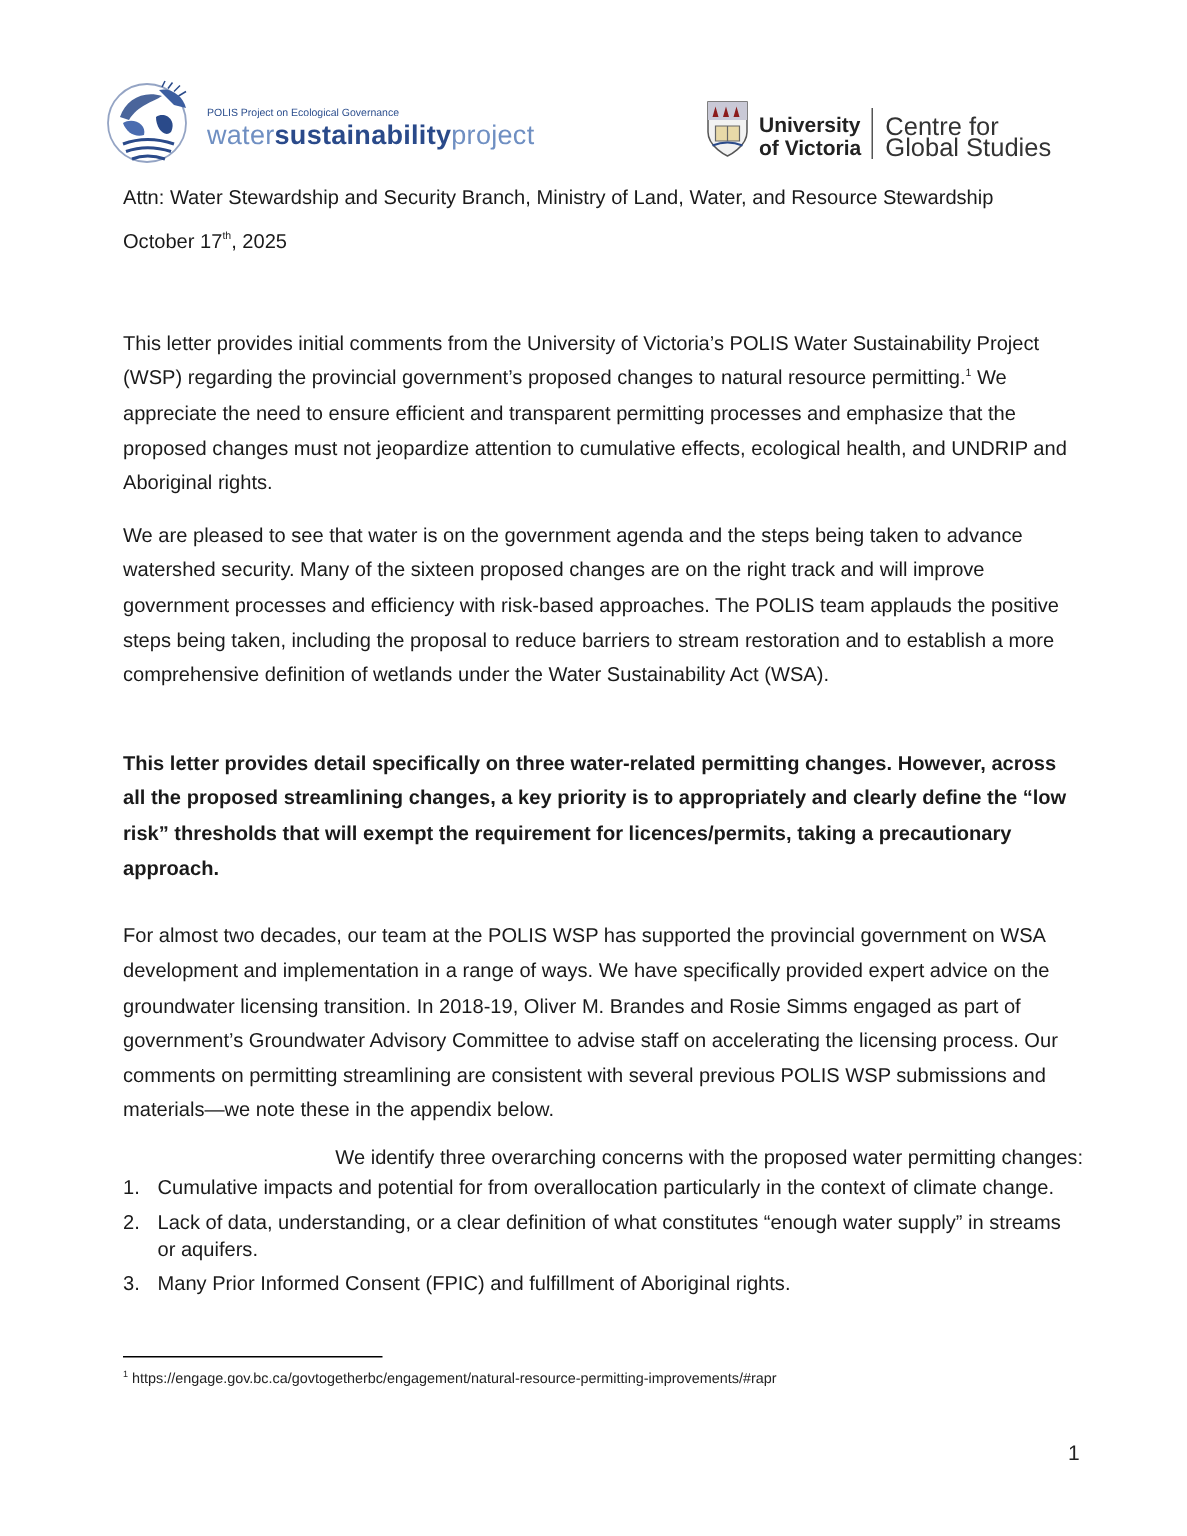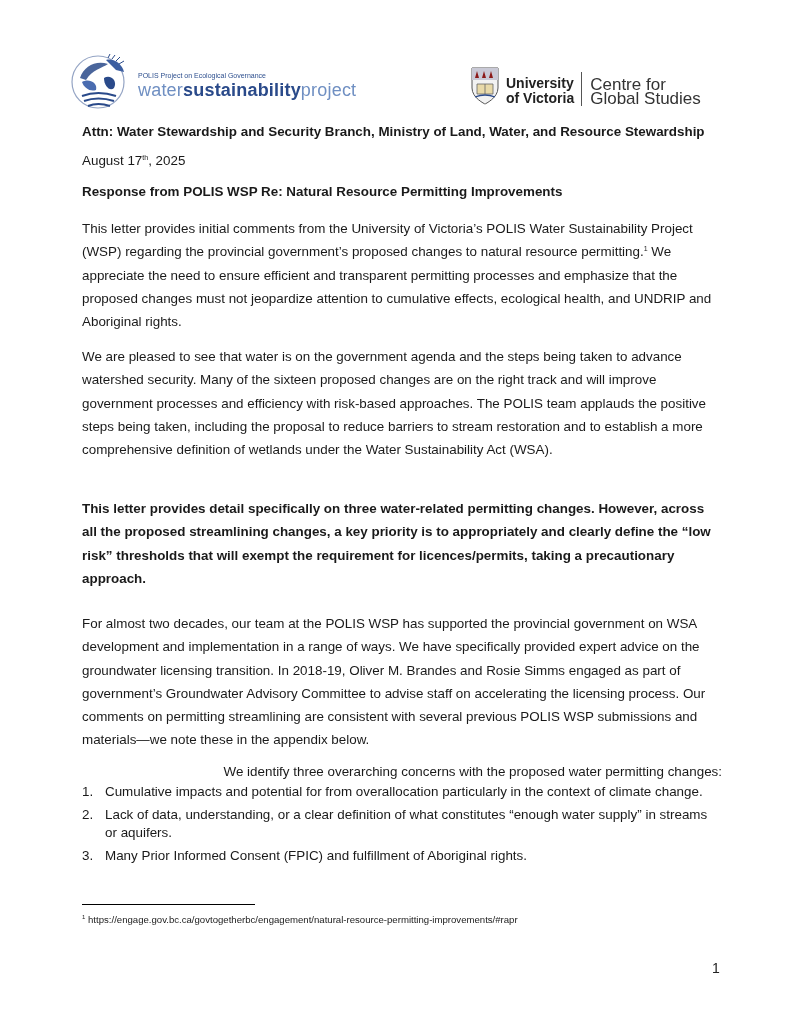--- a/index.html
+++ b/index.html
@@ -81,25 +81,24 @@
       <div>University</div>
       <div>of Victoria</div>
     </div>
     <div class="uvic-divider"></div>
     <div class="uvic-centre">
       <div>Centre for</div>
       <div>Global Studies</div>
     </div>
   </div>
 
-  <div class="txt" style="top:120px; white-space:nowrap;font-weight:bold;">Attn: Water Stewardship and Security Branch, Ministry of Land, Water, and Resource Stewardship</div>
+  <div class="txt" style="top:120px; white-space:nowrap;">Attn: Water Stewardship and Security Branch, Ministry of Land, Water, and Resource Stewardship</div>
 
-  <div class="txt" style="top:149px;"><span>August 17</span><sup>th</sup><span>, 2025</span></div>
+  <div class="txt" style="top:149px;"><span>October 17</span><sup>th</sup><span>, 2025</span></div>
 
-  <div class="txt bold" style="top:180px; white-space:nowrap;">Response from POLIS WSP Re: Natural Resource Permitting Improvements</div>
 
   <div class="txt w640" style="top:217px;"><span>This letter provides initial comments from the University of Victoria’s POLIS Water Sustainability Project (WSP) regarding the provincial government’s proposed changes to natural resource permitting.</span><sup>1</sup><span> We appreciate the need to ensure efficient and transparent permitting processes and emphasize that the proposed changes must not jeopardize attention to cumulative effects, ecological health, and UNDRIP and Aboriginal rights.</span></div>
 
   <div class="txt w640" style="top:345px;"><span>We are pleased to see that water is on the government agenda and the steps being taken to advance watershed security. Many of the sixteen proposed changes are on the right track and will improve government processes and efficiency with risk-based approaches. The POLIS team applauds the positive steps being taken, including the proposal to reduce barriers to stream restoration and to establish a more comprehensive definition of wetlands under the </span><span class="ital">Water Sustainability Act</span><span> (WSA).</span></div>
 
   <div class="txt w640 bold" style="top:497px;"><span>This letter provides detail specifically on three water-related permitting changes. However, across </span><span class="ital">all</span><span> the proposed streamlining changes, a key priority is to appropriately and clearly define the “low risk” thresholds that will exempt the requirement for licences/permits, taking a precautionary approach.</span></div>
 
   <div class="txt w640" style="top:612px;">For almost two decades, our team at the POLIS WSP has supported the provincial government on WSA development and implementation in a range of ways. We have specifically provided expert advice on the groundwater licensing transition. In 2018-19, Oliver M. Brandes and Rosie Simms engaged as part of government’s Groundwater Advisory Committee to advise staff on accelerating the licensing process. Our comments on permitting streamlining are consistent with several previous POLIS WSP submissions and materials—we note these in the appendix below.</div>
 
   <div class="txt w640" style="top:763px; line-height:18px;text-align:right;">We identify three overarching concerns with the proposed water permitting changes:</div>

